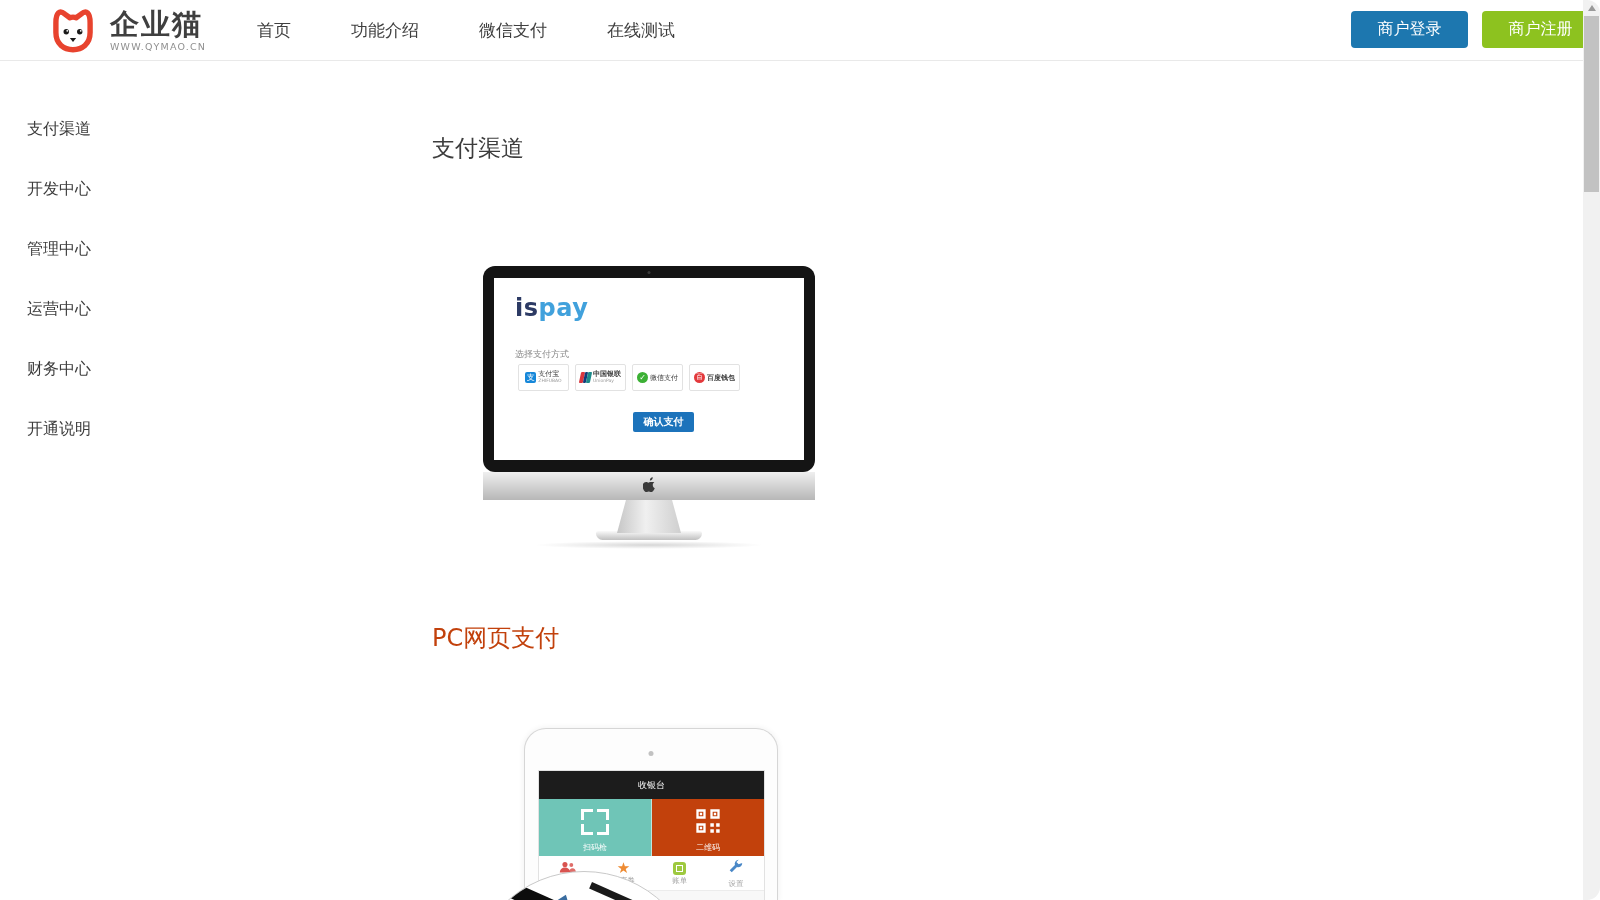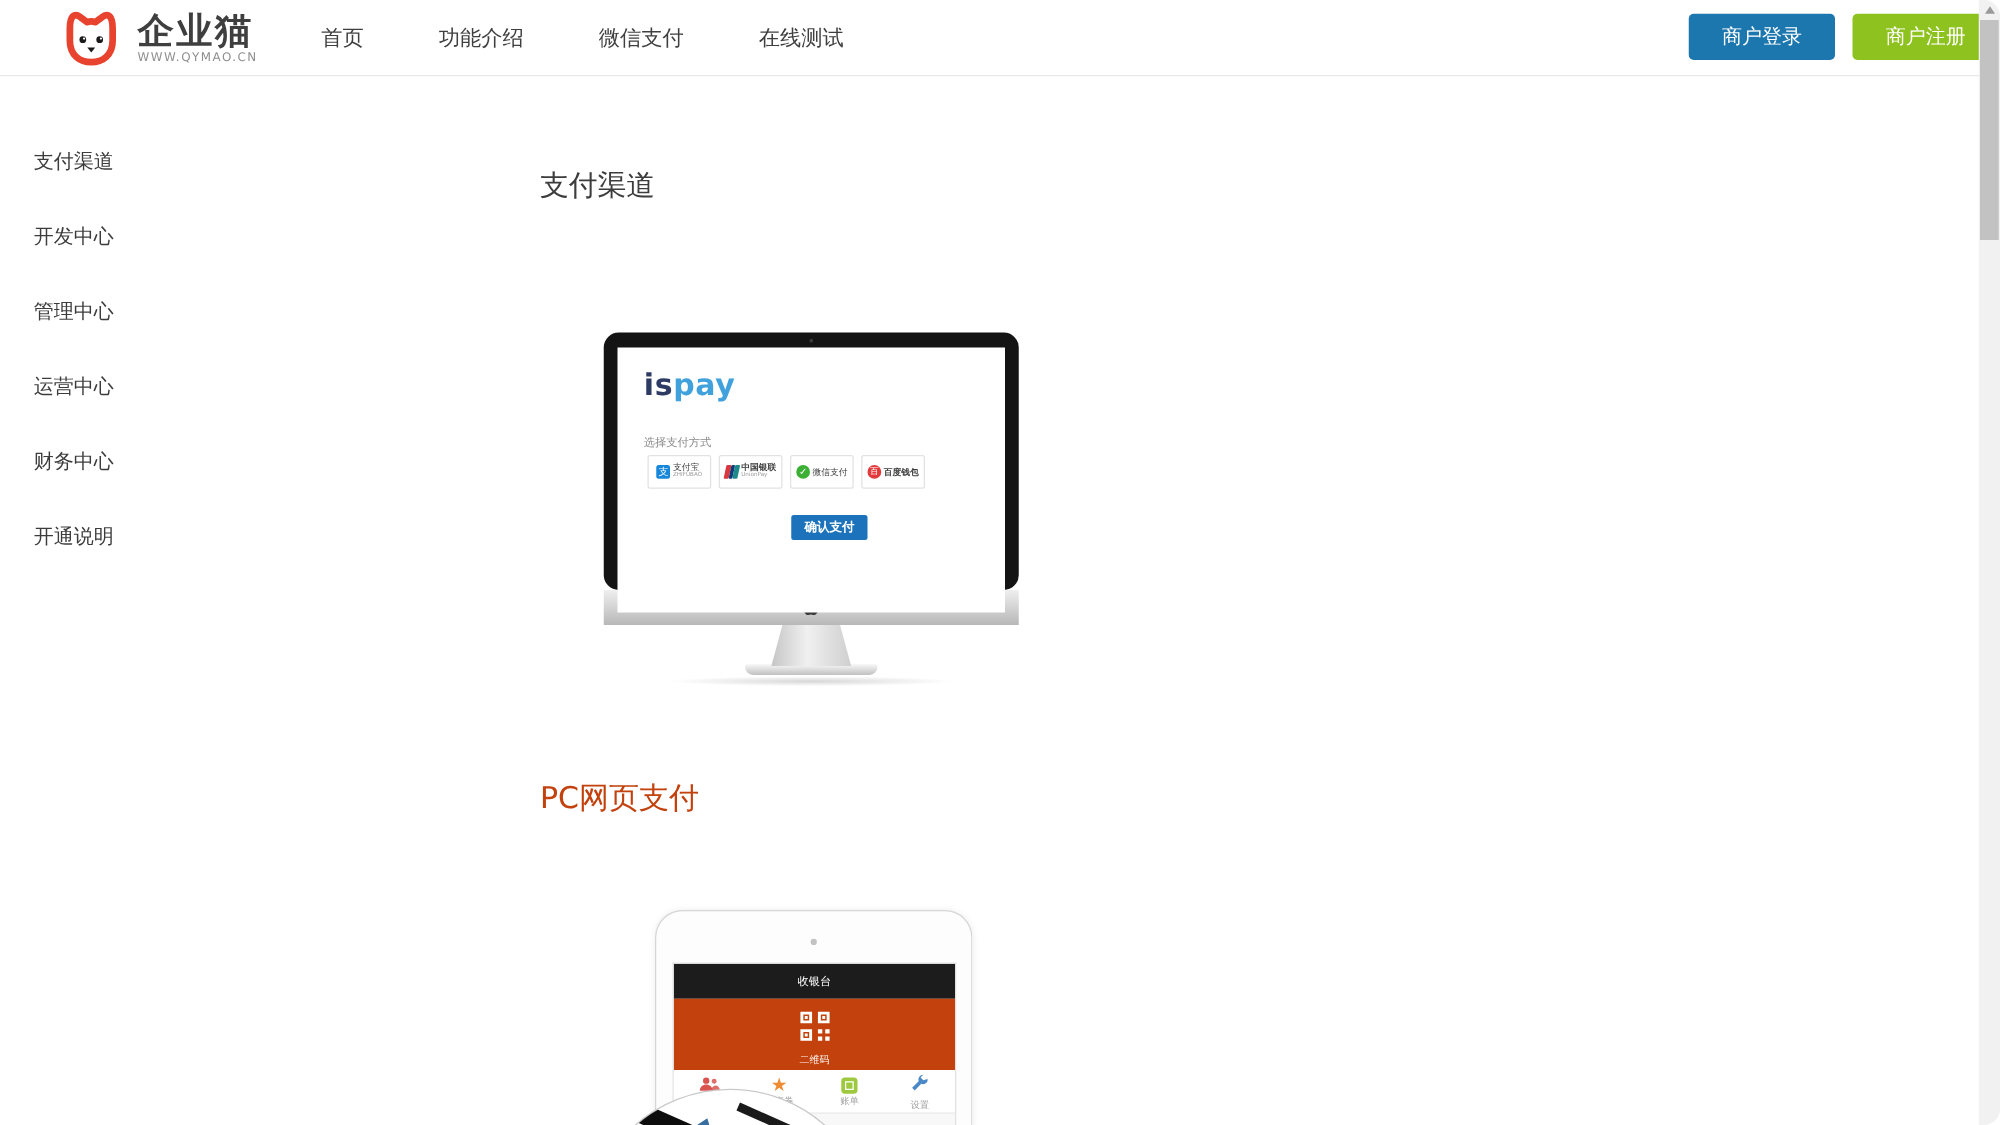--- a/index.html
+++ b/index.html
@@ -34,21 +34,21 @@
   .sidebar li{font-size:16px;color:#3c3c3c;margin-bottom:37px;line-height:23px;cursor:pointer;}
 
   
   .page-title{position:absolute;left:432px;top:118px;font-size:23px;font-weight:400;color:#3d3d3d;}
 
   
   .monitor{position:absolute;left:483px;top:266px;width:332px;}
   .bezel{position:relative;width:332px;height:206px;background:#141414;border-radius:12px;}
   .bezel-cam{position:absolute;left:50%;top:5px;transform:translateX(-50%);width:3px;height:3px;
              border-radius:50%;background:#3a3a3a;}
-  .screen{position:absolute;left:11px;top:12px;width:310px;height:212px;background:#fff;}
+  .screen{position:absolute;left:11px;top:12px;width:310px;height:182px;background:#fff;}
   .ispay{position:absolute;left:21px;top:16px;font-size:24px;font-weight:bold;color:#2c3a64;letter-spacing:.5px;}
   .ispay .pay{color:#41a1dc;font-weight:600;}
   .choose-label{position:absolute;left:21px;top:70px;font-size:9px;color:#8a8a8a;}
   .methods{position:absolute;left:24px;top:86px;display:flex;gap:6px;}
   .method{width:49px;height:25px;border:1px solid #e2e2e2;border-radius:2px;background:#fff;
           display:flex;align-items:center;justify-content:center;gap:2px;}
   .m-ic{width:11px;height:11px;flex:none;display:flex;align-items:center;justify-content:center;}
   .alipay-ic{background:#1687d9;border-radius:2px;color:#fff;font-size:8px;line-height:11px;text-align:center;}
   .wechat-ic{background:#3cb035;border-radius:50%;color:#fff;font-size:8px;font-weight:bold;line-height:11px;text-align:center;}
   .baidu-ic{background:#e3393c;border-radius:50%;color:#fff;font-size:7px;line-height:11px;text-align:center;}
@@ -214,20 +214,29 @@
     <div class="mshadow"></div>
   </div>
 
   <h2 class="section-title">PC网页支付</h2>
 
   <div class="tablet">
     <span class="cam"></span>
     <div class="tscreen">
       <div class="tbar">收银台</div>
       <div class="tpanels">
+        <div class="tpanel left">
+          <span class="scanframe">
+              <i></i>
+              <i></i>
+              <i></i>
+              <i></i>
+            </span>
+          <span class="tpanel-label">扫码枪</span>
+        </div>
         <div class="tpanel right">
           <span class="qricon">
             <svg width="30" height="28" viewBox="0 0 24 24" fill="#ffffff">
               <path d="M2 2h8v8H2zm2 2v4h4V4zM5 5h2v2H5z"></path>
               <path d="M14 2h8v8h-8zm2 2v4h4V4zm1 1h2v2h-2z"></path>
               <path d="M2 14h8v8H2zm2 2v4h4v-4zm1 1h2v2H5z"></path>
               <path d="M14 14h3v3h-3zM19 14h3v3h-3zM14 19h3v3h-3zM19 19h3v3h-3z"></path>
             </svg>
           </span>
           <span class="tpanel-label">二维码</span>

